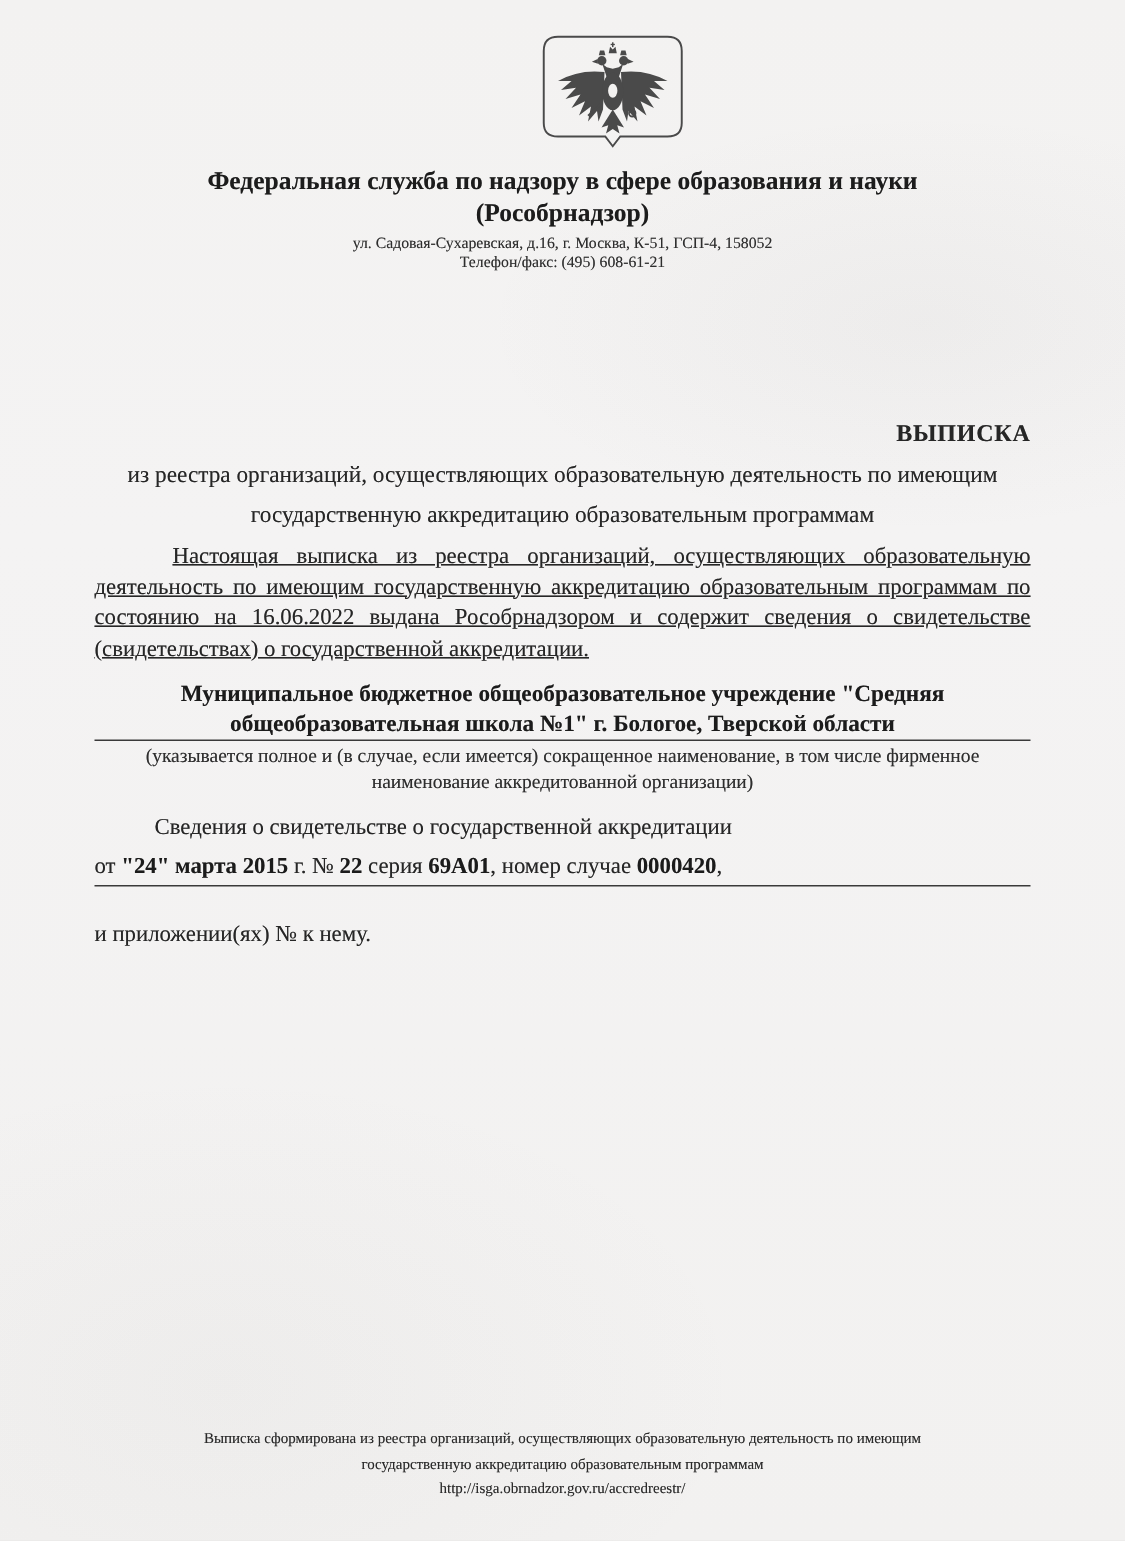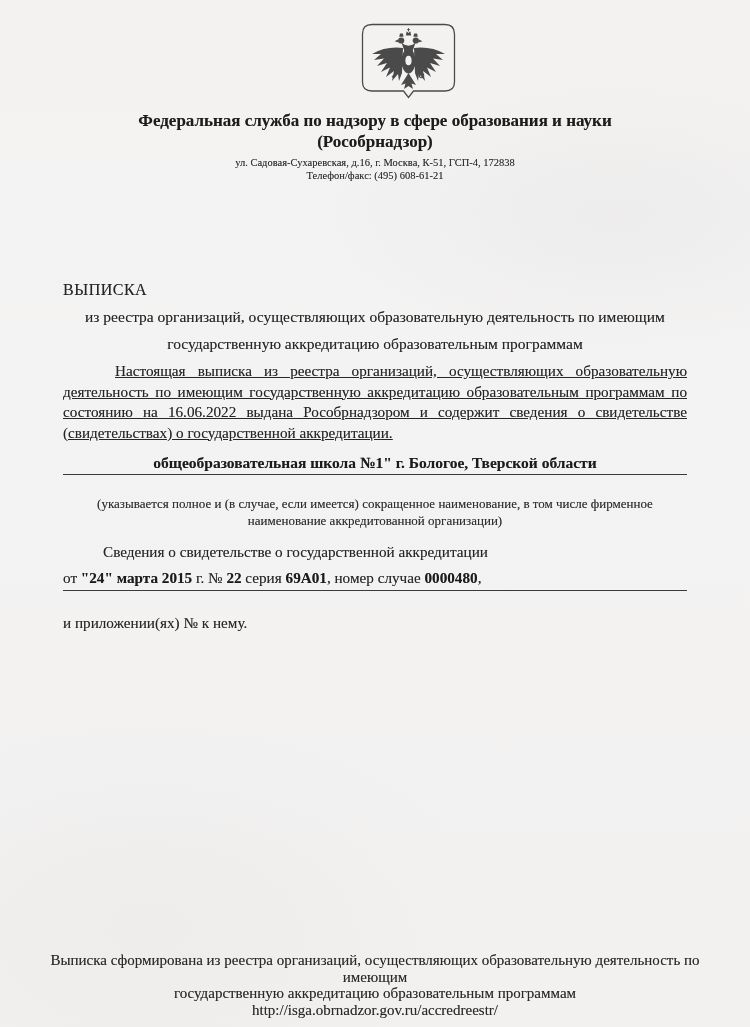--- a/index.html
+++ b/index.html
@@ -37,23 +37,24 @@
   }
   .agency-address {
     top: 157px;
     text-align: center;
     font-size: 10.5px;
     line-height: 12.5px;
     color: #2e2e2e;
   }
   .doc-heading {
     top: 281px;
-    text-align: left;
+    text-align: right;
     font-size: 16px;
     letter-spacing: 0.5px;
+    font-weight: bold;
   }
   .doc-subheading {
     top: 303px;
     text-align: center;
     font-size: 15.5px;
     line-height: 27px;
   }
   .intro-block { top: 361px; }
   .intro-block p {
     margin: 0;
@@ -92,21 +93,21 @@
     padding-bottom: 3px;
   }
   .cert-line b { color: #1b1b1b; }
   .cert-caption { top: 592px; }
   .attachments { top: 614px; font-size: 15.2px; }
   .footer {
     position: absolute;
     top: 952px;
     left: 30px; right: 30px;
     text-align: center;
-    font-size: 15px;
+    font-size: 10px;
     line-height: 16.5px;
     color: #2a2a2a;
   }
 </style>
 </head>
 <body>
 
 <div class="page">
 
   <div class="emblem">
@@ -136,48 +137,49 @@
       </g>
     </svg>
   </div>
 
   <div class="abs agency-title">
     <div>Федеральная служба по надзору в сфере образования и науки</div>
     <div>(Рособрнадзор)</div>
   </div>
 
   <div class="abs agency-address">
-    <div>ул. Садовая-Сухаревская, д.16,  г. Москва, К-51, ГСП-4, 172838</div>
+    <div>ул. Садовая-Сухаревская, д.16,  г. Москва, К-51, ГСП-4, 158052</div>
     <div>Телефон/факс: (495) 608-61-21</div>
   </div>
 
   <div class="abs doc-heading">ВЫПИСКА</div>
 
   <div class="abs doc-subheading">
     <div>из реестра организаций, осуществляющих образовательную деятельность по имеющим</div>
     <div>государственную аккредитацию образовательным программам</div>
   </div>
 
   <div class="abs intro-block">
     <p>Настоящая выписка из реестра организаций, осуществляющих образовательную деятельность по имеющим государственную аккредитацию образовательным программам по состоянию на 16.06.2022 выдана Рособрнадзором и содержит сведения о свидетельстве (свидетельствах) о государственной аккредитации.</p>
   </div>
 
   <div class="abs org-name">
+    <div>Муниципальное бюджетное общеобразовательное учреждение "Средняя</div>
     <div>общеобразовательная школа №1" г. Бологое, Тверской области</div>
   </div>
 
   <div class="abs cert-heading">Сведения о свидетельстве о государственной аккредитации</div>
 
   <div class="abs caption org-caption">
     <div>(указывается полное и (в случае, если имеется) сокращенное наименование, в том числе фирменное</div>
     <div>наименование аккредитованной организации)</div>
   </div>
 
   <div class="abs cert-line">
-    <span>от </span><b>"24" марта 2015</b><span> г. № </span><b>22</b><span> серия </span><b>69А01</b><span>, номер случае </span><b>0000480</b><span>,</span>
+    <span>от </span><b>"24" марта 2015</b><span> г. № </span><b>22</b><span> серия </span><b>69А01</b><span>, номер случае </span><b>0000420</b><span>,</span>
   </div>
 
 
   <div class="abs attachments">и приложении(ях) № к нему.</div>
 
   <div class="footer">
     <div>Выписка сформирована из реестра организаций, осуществляющих образовательную деятельность по имеющим</div>
     <div>государственную аккредитацию образовательным программам</div>
     <div>http://isga.obrnadzor.gov.ru/accredreestr/</div>
   </div>

